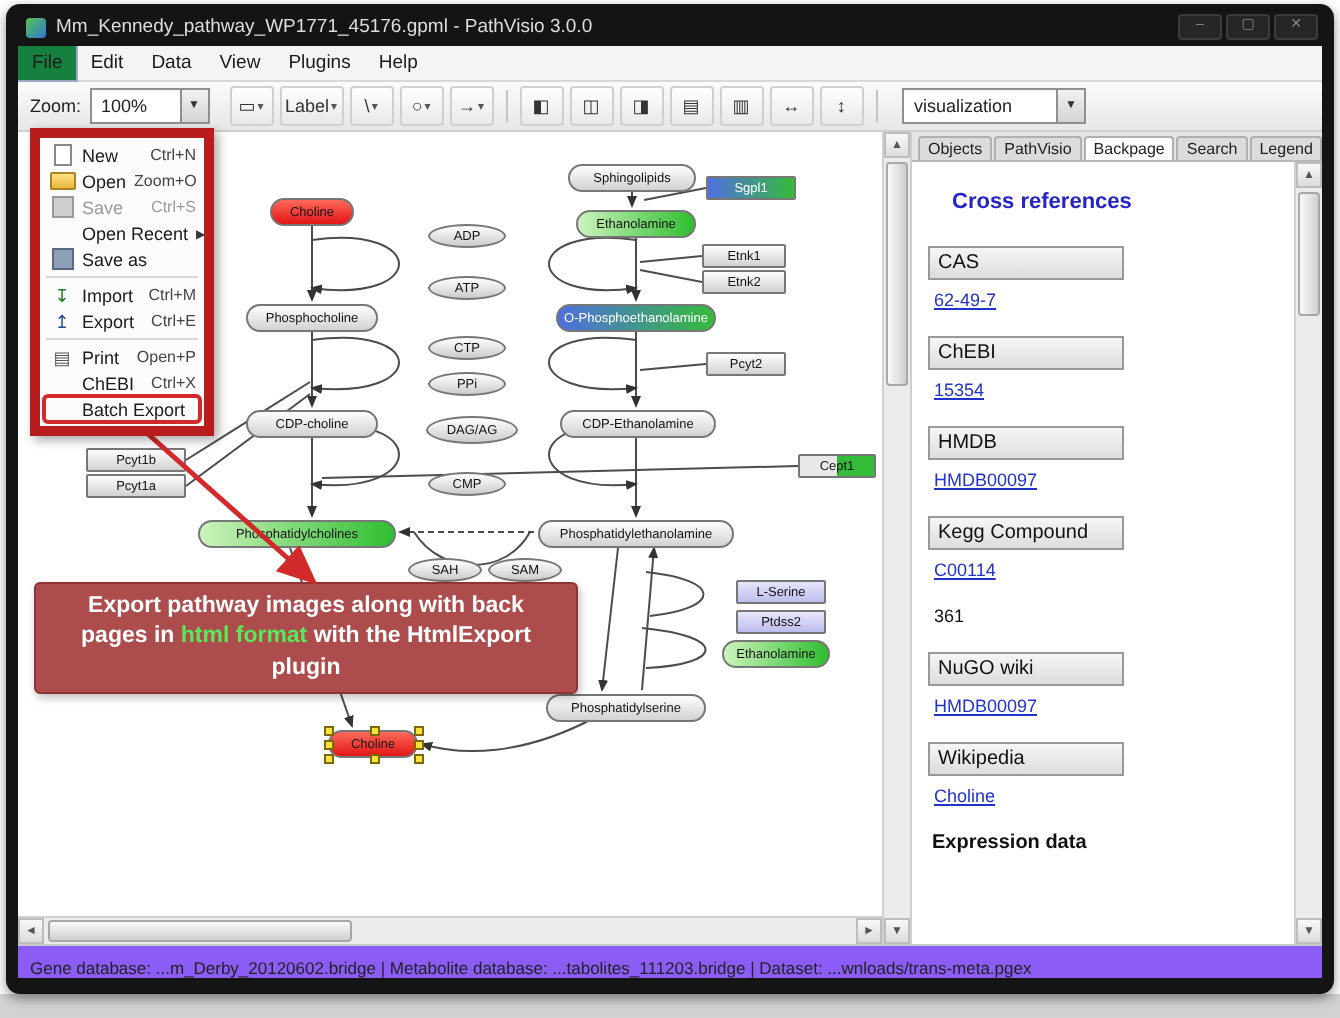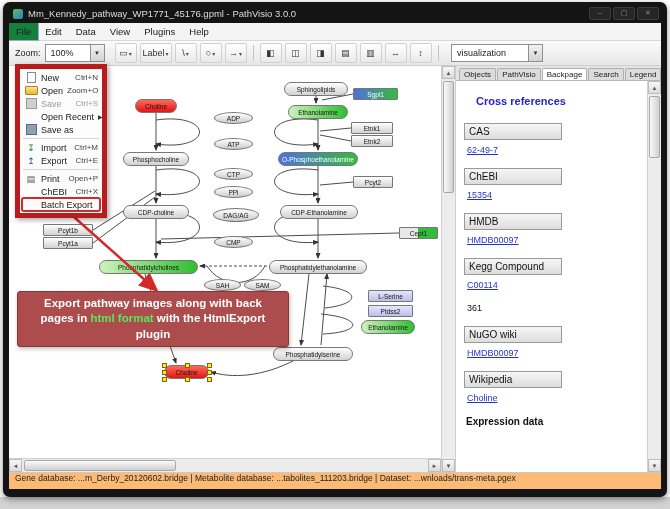--- a/index.html
+++ b/index.html
@@ -40,21 +40,21 @@
   .tabs{display:flex;background:#e4e4e4;border-bottom:1px solid #b8b8b8;padding:2px 2px 0 2px;height:15px;box-sizing:border-box}
   .tab{font-size:8px;padding:1px 4px;border:1px solid #b0b0b0;border-bottom:none;background:#dcdcdc;margin-left:1px;border-radius:2px 2px 0 0;white-space:nowrap;color:#222}
   .tab.active{background:#ffffff}
   .panel-body{flex:1;background:#ffffff;display:flex;min-height:0}
   .panel-content{flex:1;padding:6px 8px;overflow:hidden}
   .bp-heading{color:#2424c8;font-weight:bold;font-size:11px;margin:8px 0 16px 12px}
   .bp-box{width:88px;background:linear-gradient(#f6f6f6,#dddddd);border:1px solid #999;font-size:10px;font-weight:normal;padding:2px 4px;color:#111;box-sizing:content-box}
   .bp-value{display:block;font-size:9px;margin:5px 0 13px 3px;color:#111}
   .bp-value.link{color:#2233cc;text-decoration:underline}
   .bp-footer{font-weight:bold;font-size:10px;margin:3px 0 0 2px;color:#111}
-  .statusbar{height:16px;background:#fdba74;border-top:1px solid #c9c9c9;font-size:8.5px;color:#222;display:flex;align-items:flex-start;padding:0 6px;white-space:nowrap;overflow:hidden}
+  .statusbar{height:16px;background:#8b5cf6;border-top:1px solid #c9c9c9;font-size:8.5px;color:#222;display:flex;align-items:flex-end;padding:0 6px;white-space:nowrap;overflow:hidden}
   
   .file-menu{position:absolute;left:12px;top:62px;width:92px;background:#fcfcfc;border:5px solid #b91c1c;box-shadow:2px 2px 5px rgba(0,0,0,.35);z-index:30;padding:2px 0;font-size:9px;box-sizing:border-box}
   .mi{height:13px;display:flex;align-items:center;padding:0 4px;position:relative;color:#1a1a1a}
   .mi.disabled{color:#9a9a9a}
   .mic{width:14px;height:10px;margin-right:3px;display:flex;align-items:center;justify-content:center;font-size:9px;flex:0 0 auto}
   .ml{flex:1;white-space:nowrap}
   .ms{font-size:8px;color:#444;margin-left:4px;white-space:nowrap}
   .mi.disabled .ms{color:#9a9a9a}
   .sub{font-size:6px;margin-left:4px;color:#333}
   .msep{height:1px;background:#d5d5d5;margin:2px 3px}

